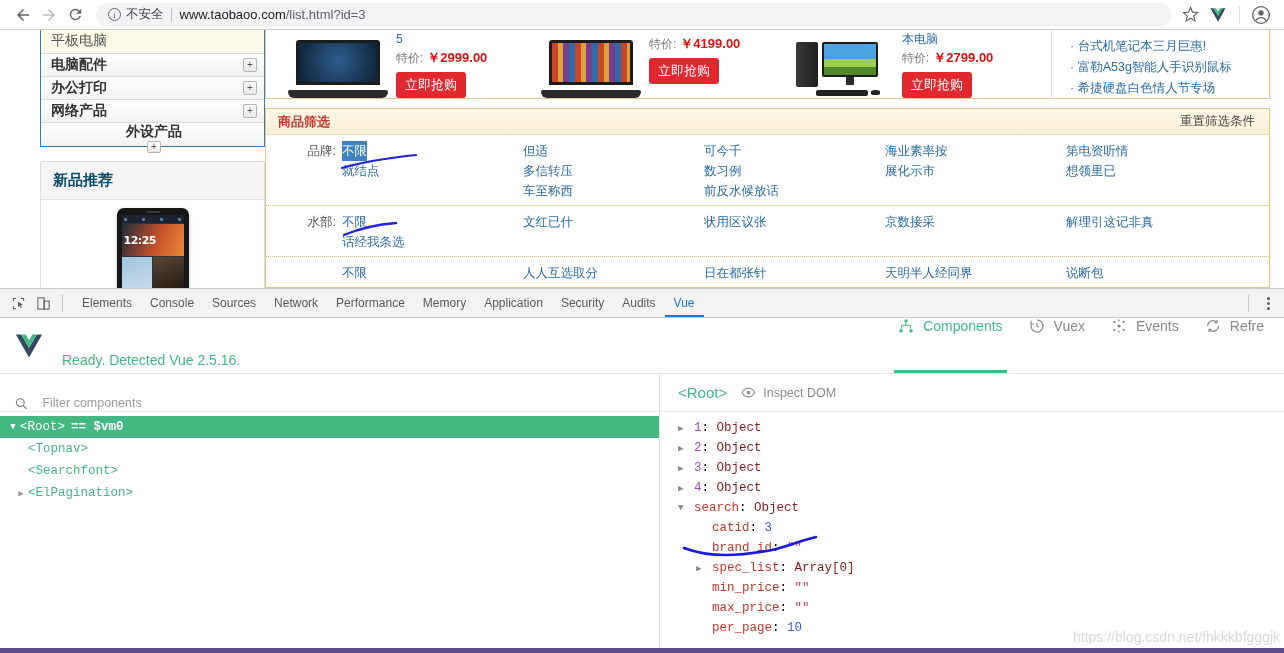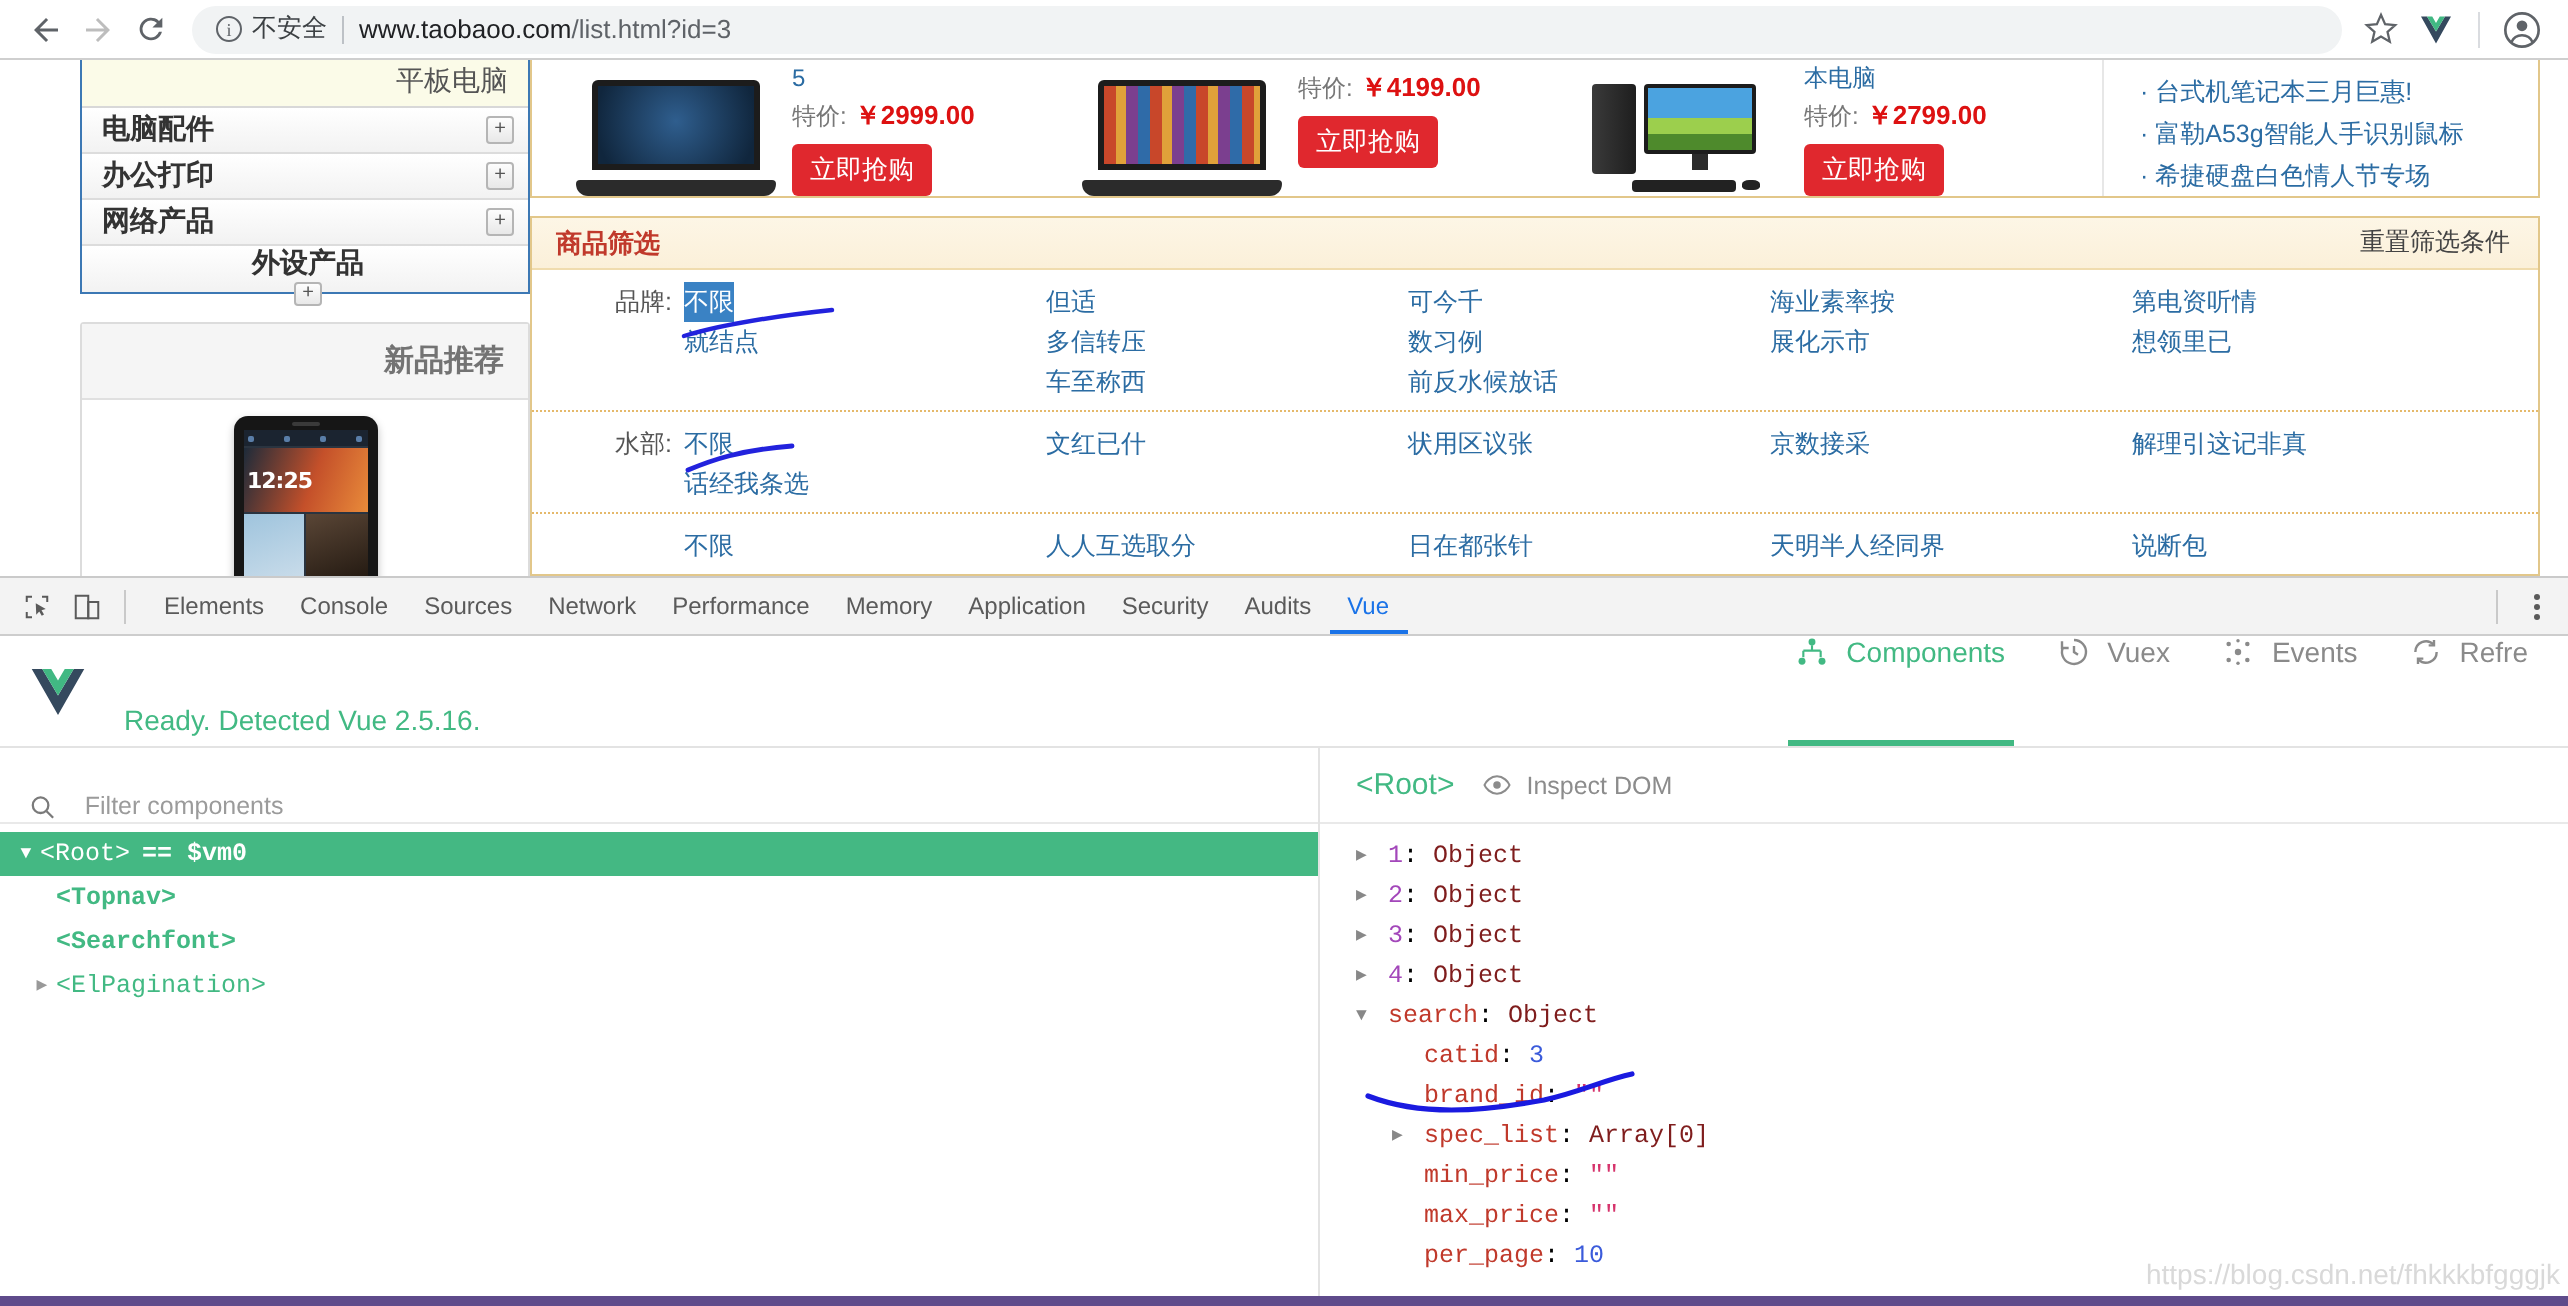--- a/index.html
+++ b/index.html
@@ -92,21 +92,21 @@
   }
   #page-inner {
     width: 1284px;
     display: flex;
     padding-left: 40px;
     padding-right: 14px;
     gap: 0;
   }
 
   
-  #left-col { width: 225px; flex: 0 0 225px; text-align: right; }
+  #left-col { width: 225px; flex: 0 0 225px; }
   .cat-box {
     border: 1px solid #3c78b4;
     border-top: none;
     background: #fff;
     margin-top: 0;
   }
   .cat-first {
     background: #fbfbe8;
     color: #555;
     font-size: 14px;
@@ -144,21 +144,21 @@
     margin-top: 14px;
     border: 1px solid #dcdcdc;
     background: #fff;
     border-radius: 2px;
   }
   .newprod-title {
     background: #f5f5f5;
     border-bottom: 1px solid #e0e0e0;
     font-size: 15px;
     font-weight: bold;
-    color: #737373;
+    color: #0c4a6e;
     padding: 9px 12px;
   }
   .newprod-body {
     padding: 8px 0 0 0;
     display: flex;
     justify-content: center;
   }
   
   .tablet {
     width: 72px; height: 98px;
@@ -435,21 +435,21 @@
   }
   .tree-row.selected { background:#44b883; color:#fff; }
   .tree-row.selected .tag { color:#fff; }
   .tree-row .arrow {
     width: 14px; flex:0 0 14px;
     font-size: 9px; color:#999; text-align:center;
   }
   .tree-row.selected .arrow { color:#fff; }
   .tag { color:#42b983; }
   .vm { color:#fff; font-weight:bold; margin-left:6px; }
-  .indent-1 { padding-left: 28px; font-weight: bold; }
+  .indent-1 { padding-left: 28px; }
   .indent-1b { padding-left: 14px; }
 
   .vue-right { flex:1 1 auto; display:flex; flex-direction:column; min-width:0; position:relative; }
   .vue-right-head {
     height: 38px; display:flex; align-items:center; gap:14px;
     padding: 0 18px;
     border-bottom: 1px solid #e9e9e9;
   }
   .comp-name { color:#42b983; font-size:15px; }
   .inspect-dom {

